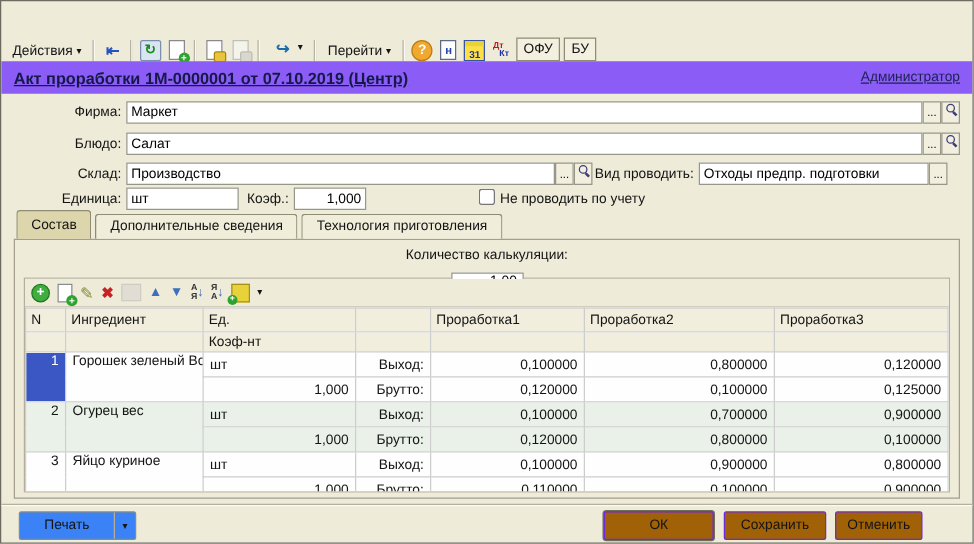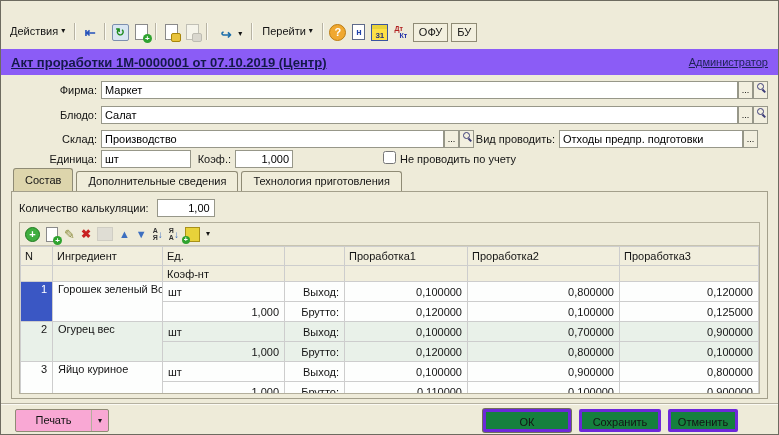--- a/index.html
+++ b/index.html
@@ -6,21 +6,21 @@
   .window{position:relative;width:777px;height:433px;border:1px solid #6d6b60;background:#eeebd9;
           font-family:"Liberation Sans",sans-serif;font-size:11px;color:#141414;overflow:hidden;}
   
   .titlebar{position:absolute;top:0;left:0;right:0;height:22px;background:#d7d3c7;
             display:flex;align-items:center;gap:5px;padding:0 6px;box-sizing:border-box;
             border-bottom:1px solid #c2beb0;}
   .doc-ico{width:12px;height:14px;background:#fff;border:1px solid #6f6f6f;flex:0 0 auto;}
   .w-title{font-weight:bold;font-size:12px;white-space:nowrap;overflow:hidden;flex:1;}
   .winctl{display:flex;gap:9px;font-weight:bold;font-size:12px;padding-right:2px;}
   
-  .toolbar{position:absolute;top:22px;left:0;right:0;height:26px;display:flex;align-items:flex-start;
+  .toolbar{position:absolute;top:22px;left:0;right:0;height:26px;display:flex;align-items:flex-end;
            gap:3px;padding:0 5px;box-sizing:border-box;}
   .menu-item{padding:2px 4px;display:flex;align-items:center;gap:3px;}
   .caret{font-size:8px;line-height:8px;}
   .sep{width:1px;height:17px;background:#b7b3a3;border-right:1px solid #fbfaf2;margin:0 2px;}
   .ico{width:18px;height:18px;display:flex;align-items:center;justify-content:center;font-size:13px;}
   .ico-saveclose{color:#2653bb;font-weight:bold;}
   .ico-refresh{width:15px;height:15px;background:#d9e6f2;border:1px solid #7d8fae;border-radius:2px;
                color:#1c8a1c;font-weight:bold;font-size:11px;line-height:14px;text-align:center;}
   .page{width:11px;height:14px;background:#fff;border:1px solid #8a8a8a;position:relative;}
   .page .plus-bub{position:absolute;right:-5px;bottom:-4px;width:9px;height:9px;border-radius:50%;
@@ -55,21 +55,21 @@
   .mag::before{content:"";position:absolute;left:1px;top:0;width:5px;height:5px;border:1.5px solid #3c3c78;border-radius:50%;}
   .mag::after{content:"";position:absolute;left:6px;top:7px;width:4px;height:1.5px;background:#3c3c78;transform:rotate(45deg);}
   .cb{position:absolute;width:13px;height:13px;margin:0;}
   
   .tabs{position:absolute;top:168px;left:12px;display:flex;align-items:flex-end;z-index:2;height:22px;}
   .tab{border:1px solid #8f8b75;border-bottom:none;border-radius:3px 3px 0 0;background:#f0edda;
        padding:3px 11px 3px;margin-right:3px;height:13px;line-height:13px;text-align:center;}
   .tab.active{background:#ddd5ac;padding-top:5px;height:14px;}
   .tabpanel{position:absolute;top:190px;left:10px;right:10px;height:208px;border:1px solid #a39f8b;
             background:#eeebd9;box-sizing:border-box;padding:6px 7px 0;}
-  .qtyrow{display:flex;align-items:center;gap:8px;height:20px;margin-bottom:4px;}
+  .qtyrow{display:flex;align-items:center;gap:8px;height:20px;margin-bottom:4px;flex-direction:column;}
   .qty-input{width:58px;height:18px;border:1px solid #979789;background:#fff;text-align:right;
              padding:0 4px;font:inherit;box-sizing:border-box;}
   .grid-wrap{border:1px solid #b3af9c;background:#fdfefd;height:172px;box-sizing:border-box;
              display:flex;flex-direction:column;overflow:hidden;}
   .grid-toolbar{height:22px;background:#eeebd9;border-bottom:1px solid #c8c4b1;display:flex;
                 align-items:center;gap:6px;padding:0 5px;flex:0 0 auto;}
   .gico{height:16px;display:flex;align-items:center;justify-content:center;font-size:12px;}
   .add-circle{width:13px;height:13px;border-radius:50%;background:#3fae3f;border:1px solid #1f7a1f;
               color:#fff;font-weight:bold;font-size:11px;line-height:12px;text-align:center;}
   .gpencil{color:#8a8a3a;font-size:13px;}
@@ -91,25 +91,25 @@
   td.num{text-align:right;}
   td.lblc{text-align:right;}
   td.ing{vertical-align:top;white-space:normal;line-height:12px;padding-top:2px;}
   td.ncell{text-align:right;vertical-align:top;padding-top:2px;}
   td.selcell{background:#3a57c4;color:#fff;}
   tbody.alt td{background:#e9f1e9;}
   tbody{border-top:1px solid #c2c2c2;}
   
   .footer{position:absolute;left:0;right:0;top:402px;bottom:0;border-top:1px solid #b5b1a1;
           box-shadow:inset 0 1px 0 #fbfaf3;}
-  .btn{position:absolute;top:5px;height:23px;border:3px solid #6d28d9;background:#15803d;
+  .btn{position:absolute;top:5px;height:23px;border:1px solid #6d28d9;background:#a16207;
        text-align:center;line-height:21px;box-sizing:border-box;border-radius:2px;font-size:11px;}
   .btn.default{box-shadow:0 0 0 1px #6f6d5c;}
   .print-btn{position:absolute;left:14px;top:5px;width:94px;height:23px;border:1px solid #8f8b75;
-             background:#f9a8d4;box-sizing:border-box;display:flex;border-radius:2px;}
+             background:#3b82f6;box-sizing:border-box;display:flex;border-radius:2px;}
   .print-label{flex:1;text-align:center;line-height:21px;}
   .print-arrow{width:16px;border-left:1px solid #b3af9c;display:flex;align-items:center;justify-content:center;font-size:8px;}
 </style>
 </head>
 <body>
 
 <div class="window">
 
 
   <div class="toolbar">

